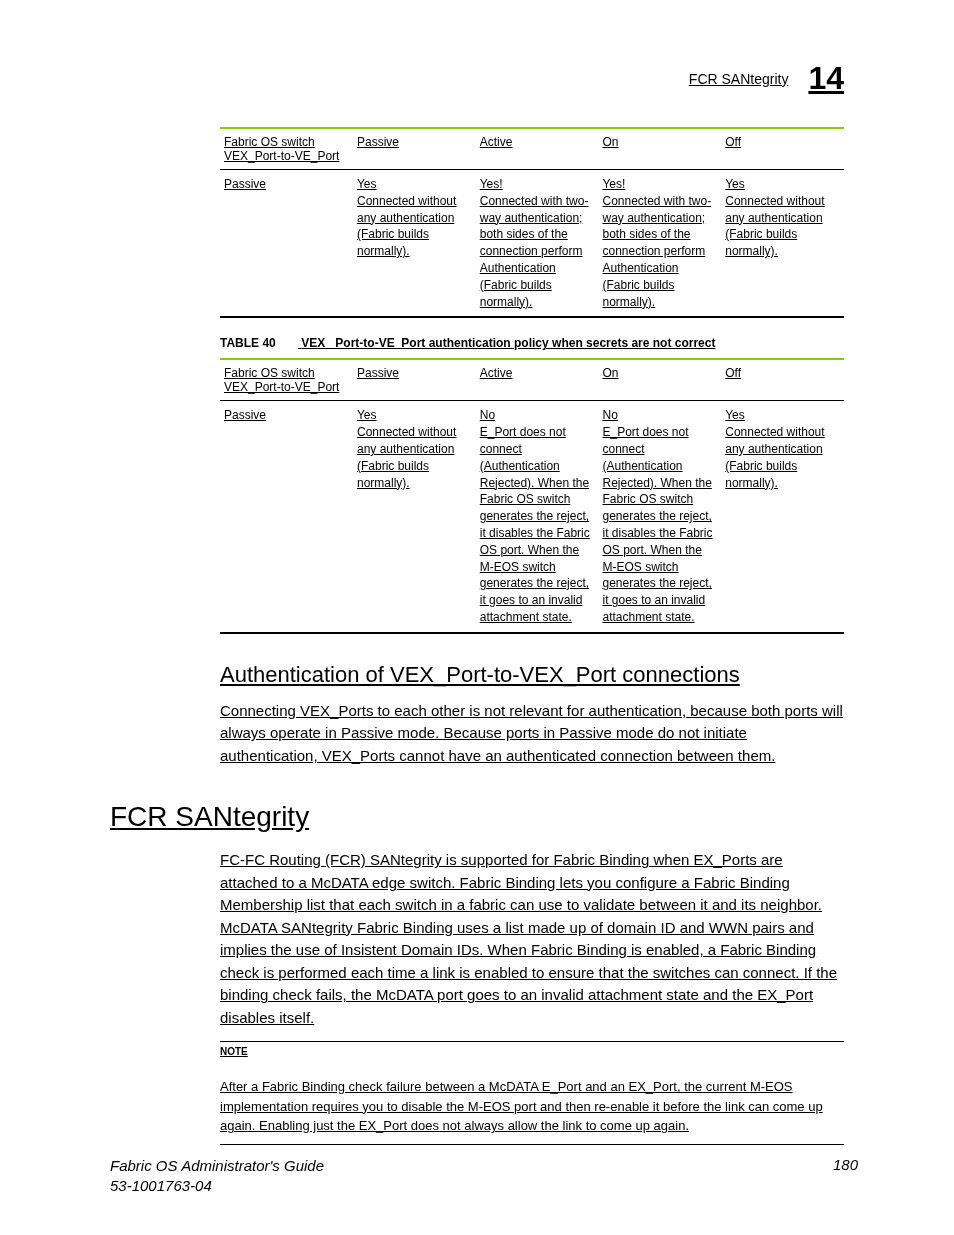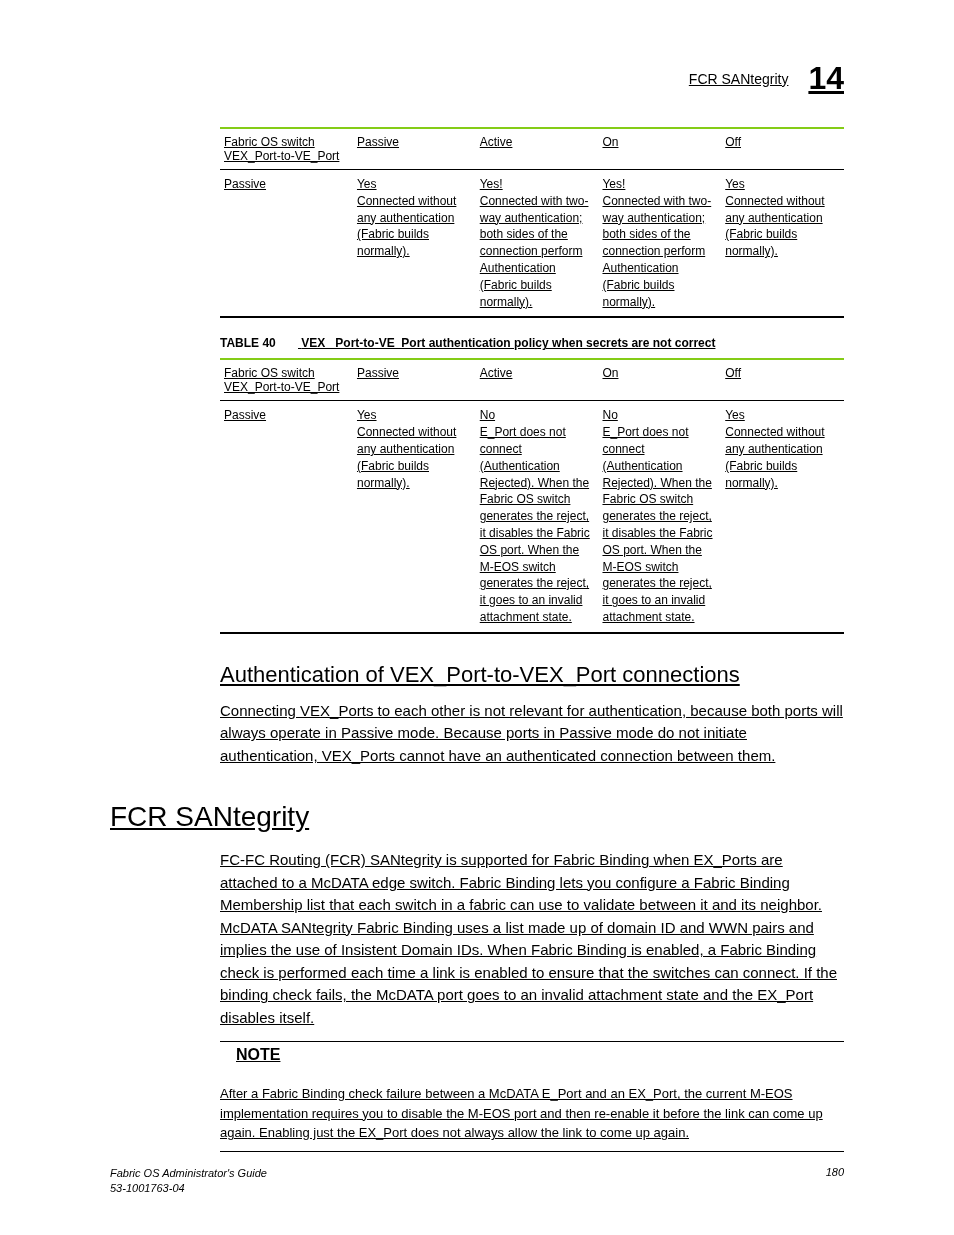--- a/index.html
+++ b/index.html
@@ -16,23 +16,23 @@
     thead th { text-align: left; font-weight: normal; padding: 6px 4px; vertical-align: top; }
     tbody tr.last { border-bottom: 2px solid #000; }
     tbody td { padding: 6px 4px; vertical-align: top; line-height: 1.4; }
     .col1 { width: 130px; }
     .colx { width: 120px; }
     .section-h2 { font-family: Arial, sans-serif; font-size: 22px; font-weight: normal; margin-top: 28px; margin-bottom: 12px; margin-left: 110px; }
     .para { font-size: 15px; line-height: 1.5; margin-left: 110px; margin-bottom: 12px; }
     .section-h1 { font-family: Arial, sans-serif; font-size: 28px; font-weight: normal; margin-top: 34px; margin-bottom: 16px; }
     .note-block { margin-left: 110px; }
     .note-rule { border-top: 1px solid #000; margin-bottom: 4px; }
-    .note-label { font-weight: bold; font-size: 16px; margin-left: 16px; }
+    .note-label { font-weight: bold; font-size: 10px; }
     .note-text { font-size: 13px; line-height: 1.5; margin-top: 20px; border-bottom: 1px solid #000; padding-bottom: 8px; }
-    .footer { position: absolute; bottom: 40px; left: 110px; right: 110px; display: flex; justify-content: space-between; font-style: italic; font-size: 11px; }
+    .footer { position: absolute; bottom: 40px; left: 110px; right: 96px; display: flex; justify-content: space-between; font-style: italic; font-size: 15px; }
     .footer-left { line-height: 1.3; }
     .footer-right { }
   </style>
 </head>
 <body>
 
 <div class="page">
   <div class="header">
     <span class="header-title">FCR SANtegrity</span>
     <span class="chapter-num">14</span>

